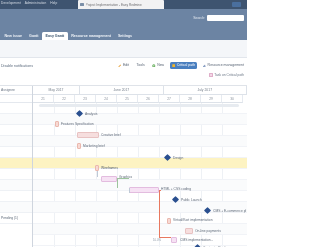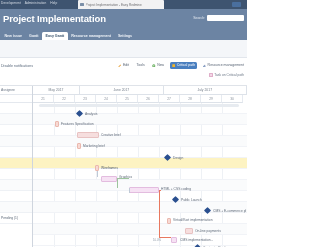--- a/index.html
+++ b/index.html
@@ -206,21 +206,20 @@
     <span>Help</span>
   </div>
   <div class="browser-tab">
     <div class="tab-fav"></div>
     <div class="tab-txt">Project Implementation - Easy Redmine</div>
   </div>
   <div class="tab-pill"></div>
 </div>
 
 <div class="app-header">
-  <div class="proj-title">Project Implementation</div>
   <div class="search-wrap">
     <span class="search-lbl">Search:</span>
     <input class="search-box" value="" style="">
   </div>
 </div>
 
 <div class="tabbar">
   <div class="tab">New issue</div>
   <div class="tab">Gantt</div>
   <div class="tab active">Easy Gantt</div>

